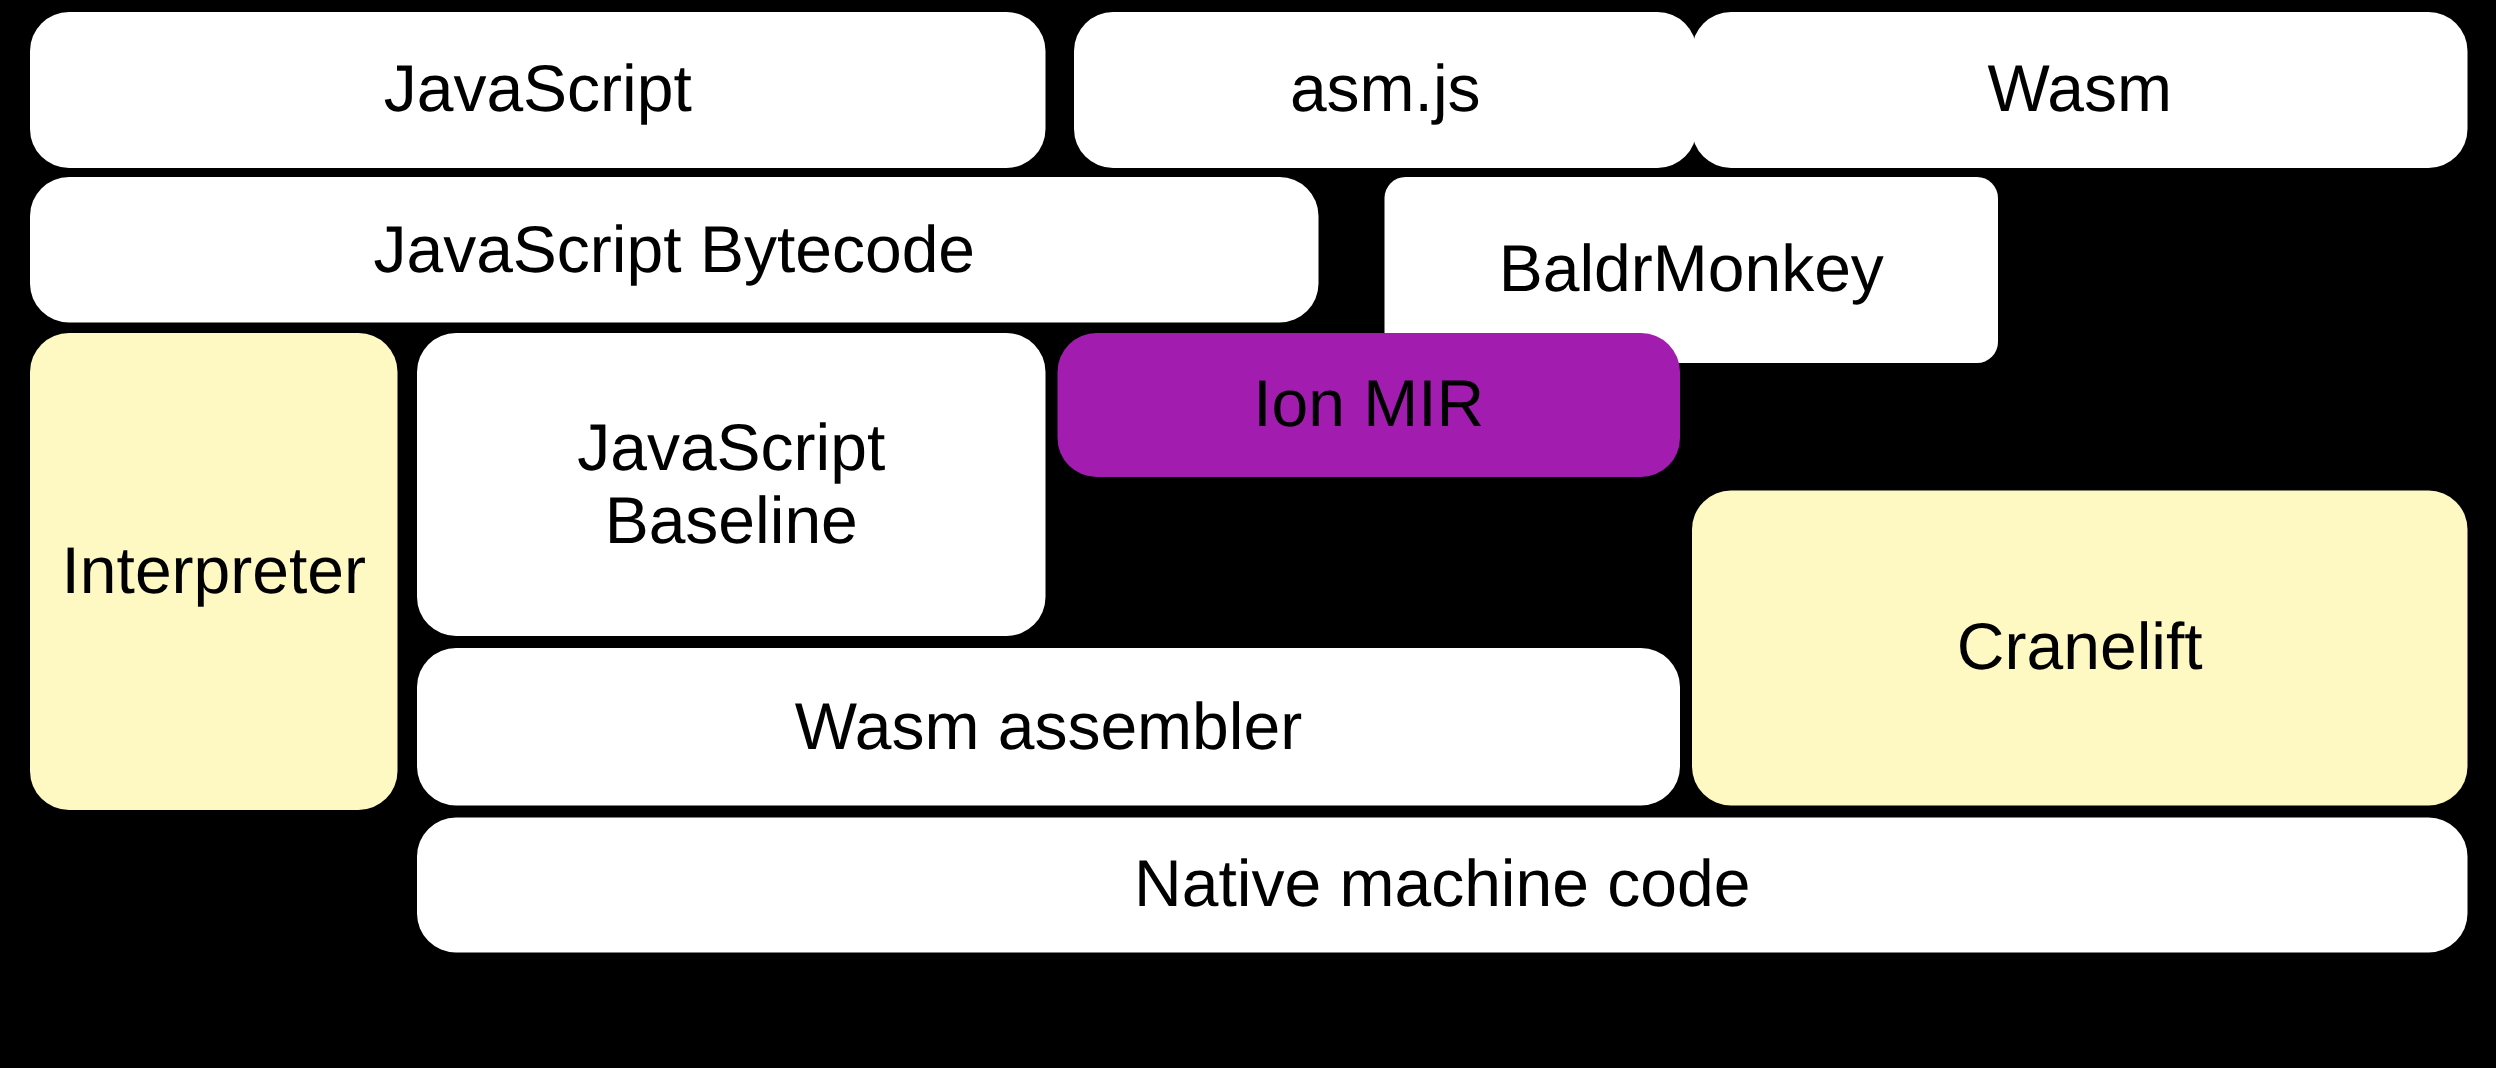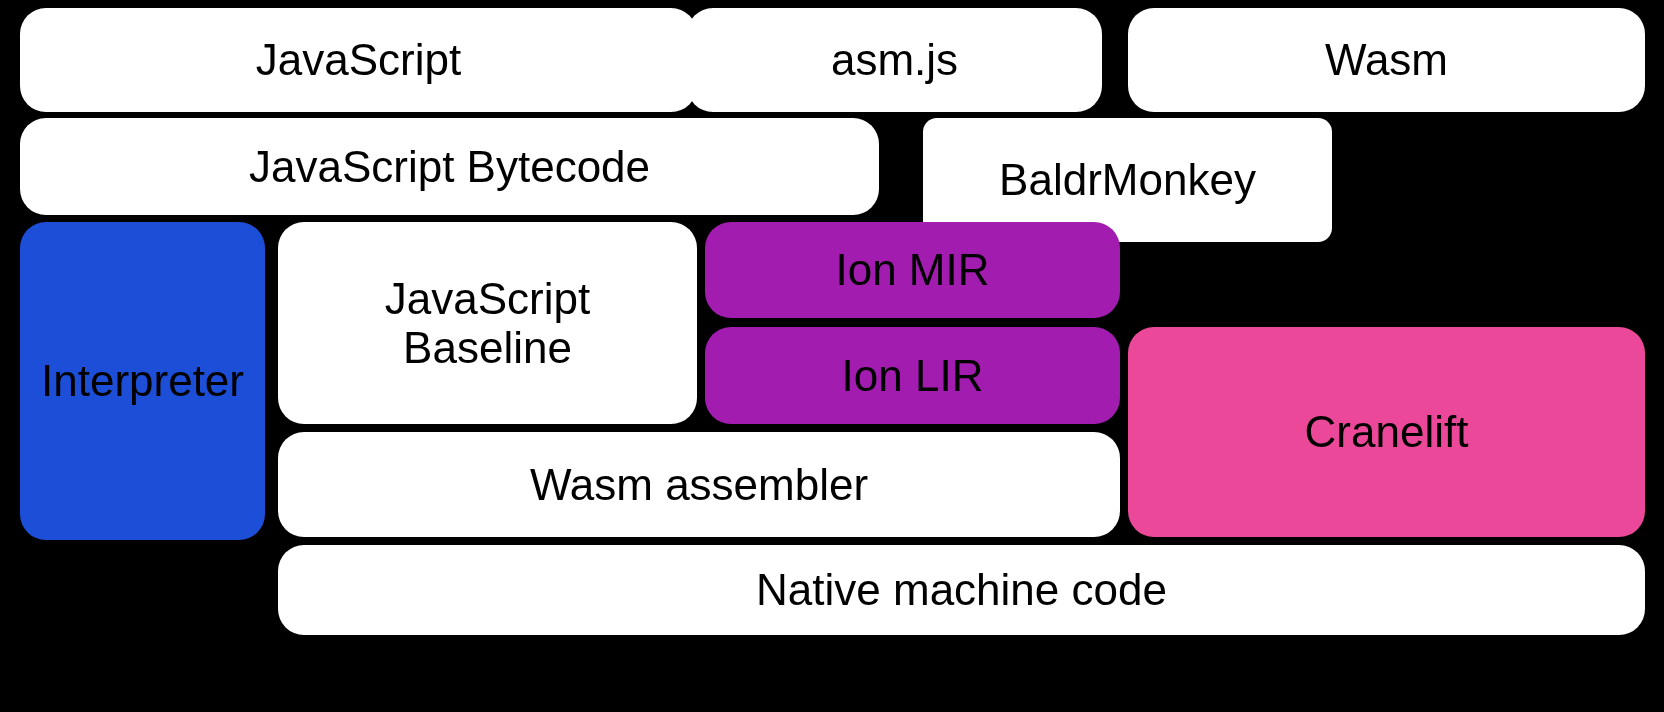--- a/index.html
+++ b/index.html
@@ -25,34 +25,33 @@
     font-family: "Liberation Sans", sans-serif;
     font-size: 44px;
     font-weight: 400;
     color: #000000;
     line-height: 1.12;
     letter-spacing: 0px;
     white-space: pre-line;
     padding: 0 14px;
   }
   .fill-white { background: #ffffff; }
-  .fill-gray  { background: #1d4ed8; text-align: right; }
+  .fill-gray  { background: #fef9c3; text-align: right; }
   .fill-green { background: #a21caf; }
-  .fill-pink  { background: #ec4899; }
+  .fill-pink  { background: #fef9c3; }
 </style>
 </head>
 <body>
 
 <div id="diagram" style="background: rgb(0, 0, 0);">
     <div class="node fill-white" style="left: 20px; top: 8px; width: 677px; height: 104px;"><span>JavaScript</span></div>
-    <div class="node fill-white" style="left: 687px; top: 8px; width: 415px; height: 104px;"><span>asm.js</span></div>
+    <div class="node fill-white" style="left: 716px; top: 8px; width: 415px; height: 104px;"><span>asm.js</span></div>
     <div class="node fill-white" style="left: 1128px; top: 8px; width: 517px; height: 104px;"><span>Wasm</span></div>
     <div class="node fill-white" style="left: 20px; top: 118px; width: 859px; height: 97px;"><span>JavaScript Bytecode</span></div>
     <div class="node fill-white" style="left: 923px; top: 118px; width: 409px; height: 124px; border-radius: 14px;"><span>BaldrMonkey</span></div>
     <div class="node fill-gray" style="left: 20px; top: 222px; width: 245px; height: 318px;"><span>Interpreter</span></div>
     <div class="node fill-white" style="left: 278px; top: 222px; width: 419px; height: 202px;"><span>JavaScript
 Baseline</span></div>
     <div class="node fill-green" style="left: 705px; top: 222px; width: 415px; height: 96px;"><span>Ion MIR</span></div>
-    <div class="node fill-green" style="left: 705px; top: 327px; width: 415px; height: 97px;"><span>Ion LIR</span></div>
     <div class="node fill-pink" style="left: 1128px; top: 327px; width: 517px; height: 210px;"><span>Cranelift</span></div>
     <div class="node fill-white" style="left: 278px; top: 432px; width: 842px; height: 105px;"><span>Wasm assembler</span></div>
     <div class="node fill-white" style="left: 278px; top: 545px; width: 1367px; height: 90px;"><span>Native machine code</span></div>
   </div>
 
 </body></html>

